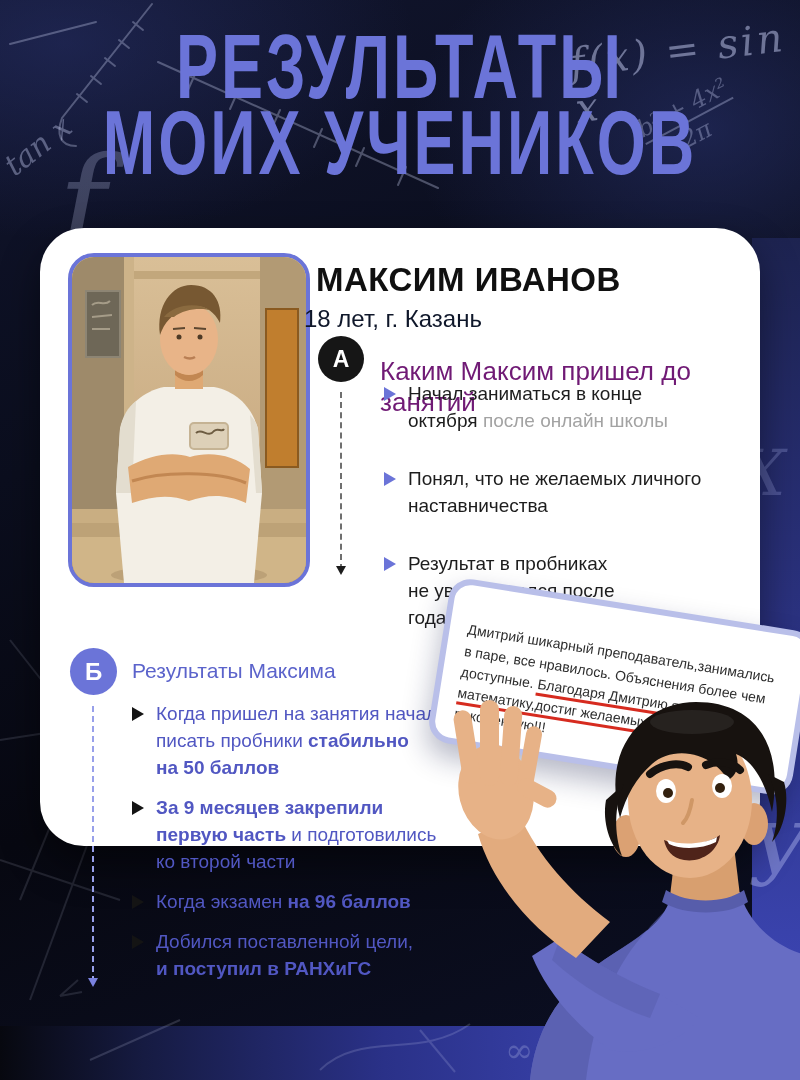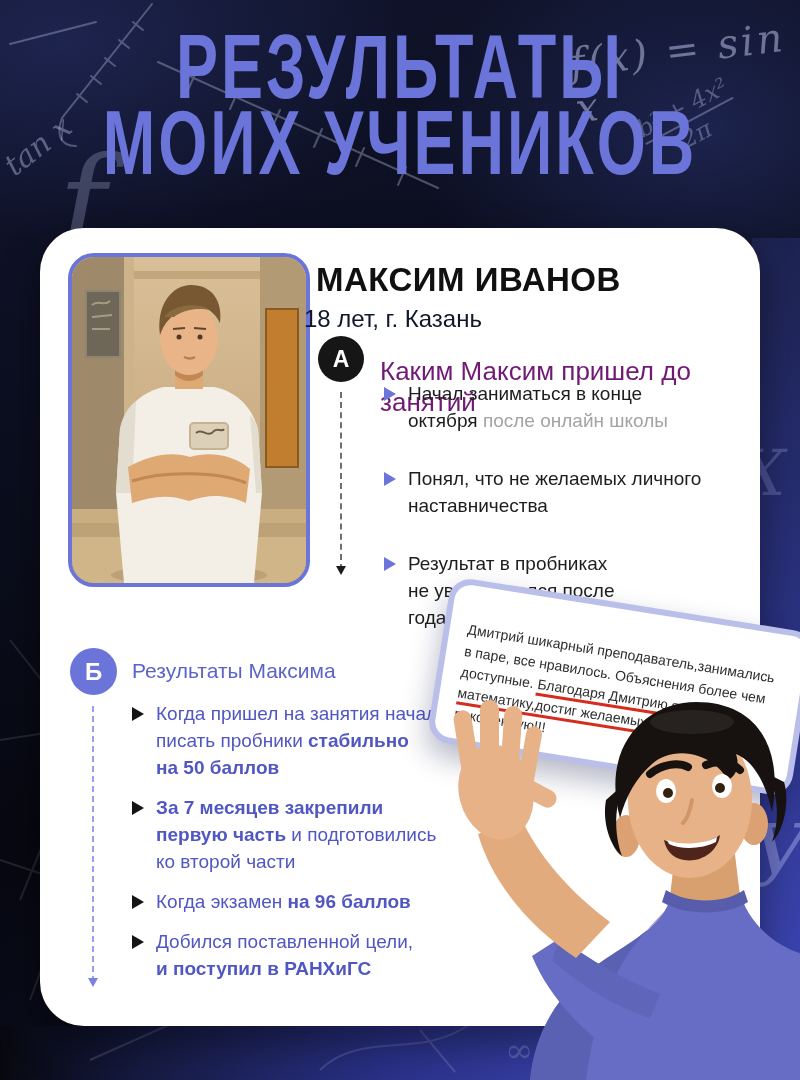--- a/index.html
+++ b/index.html
@@ -30,21 +30,21 @@
   .chalk-x{left:740px;top:436px;font-size:64px;opacity:.25;color:#b9c2ff}
   .chalk-fx-small{left:724px;top:584px;font-size:20px;opacity:.3}
   .chalk-u{left:748px;top:806px;font-size:86px;opacity:.38;color:#c5ccff}
   .chalk-inf{left:505px;top:1030px;font-size:34px;opacity:.25;font-style:normal}
   .chalk-svg{position:absolute;z-index:1}
   
   .title{position:absolute;left:0;top:30px;width:800px;text-align:center;z-index:1;
     color:var(--accent);font-weight:bold;font-size:63px;line-height:.82;letter-spacing:3px;
     transform:scaleY(1.45);transform-origin:50% 0;}
   
-  .card{position:absolute;left:40px;top:228px;width:720px;height:798px;background:var(--card-bg);
+  .card{position:absolute;left:40px;top:228px;width:720px;height:618px;background:var(--card-bg);
     border-radius:44px;z-index:2;box-shadow:0 18px 40px rgba(0,0,0,.45);}
   .photo{position:absolute;left:28px;top:25px;width:234px;height:326px;border:4px solid var(--accent);
     border-radius:26px;overflow:hidden;background:#cdb088}
   .photo svg{display:block}
   .name{position:absolute;left:276px;top:33px;font-size:33px;font-weight:700;letter-spacing:.5px;color:#101010}
   .meta{position:absolute;left:264px;top:77px;font-size:24px;color:#0f172a}
   .badge{position:absolute;border-radius:50%;color:#fff;display:flex;align-items:center;justify-content:center;font-weight:700}
   .badge-a{left:278px;top:108px;width:46px;height:46px;background:var(--badge-black);font-size:23px}
   .badge-b{left:30px;top:420px;width:47px;height:47px;background:var(--accent);font-size:24px}
   .heading-a{position:absolute;left:340px;top:128px;font-size:26px;color:#701a75}
@@ -213,21 +213,21 @@
 
   <div class="bullets bullets-b">
     <div class="bullet">
       <span class="tri"></span>
       <span class="btext"><span>Когда пришел на занятия начал
 писать пробники </span><span class="seg-b">стабильно
 на 50 баллов</span></span>
     </div>
     <div class="bullet">
       <span class="tri"></span>
-      <span class="btext"><span class="seg-b">За 7 месяцев закрепили
+      <span class="btext"><span class="seg-b">За 9 месяцев закрепили
 первую часть</span><span> и подготовились
 ко второй части</span></span>
     </div>
     <div class="bullet">
       <span class="tri"></span>
       <span class="btext"><span>Когда экзамен </span><span class="seg-b">на 96 баллов</span></span>
     </div>
     <div class="bullet">
       <span class="tri"></span>
       <span class="btext"><span>Добился поставленной цели,

